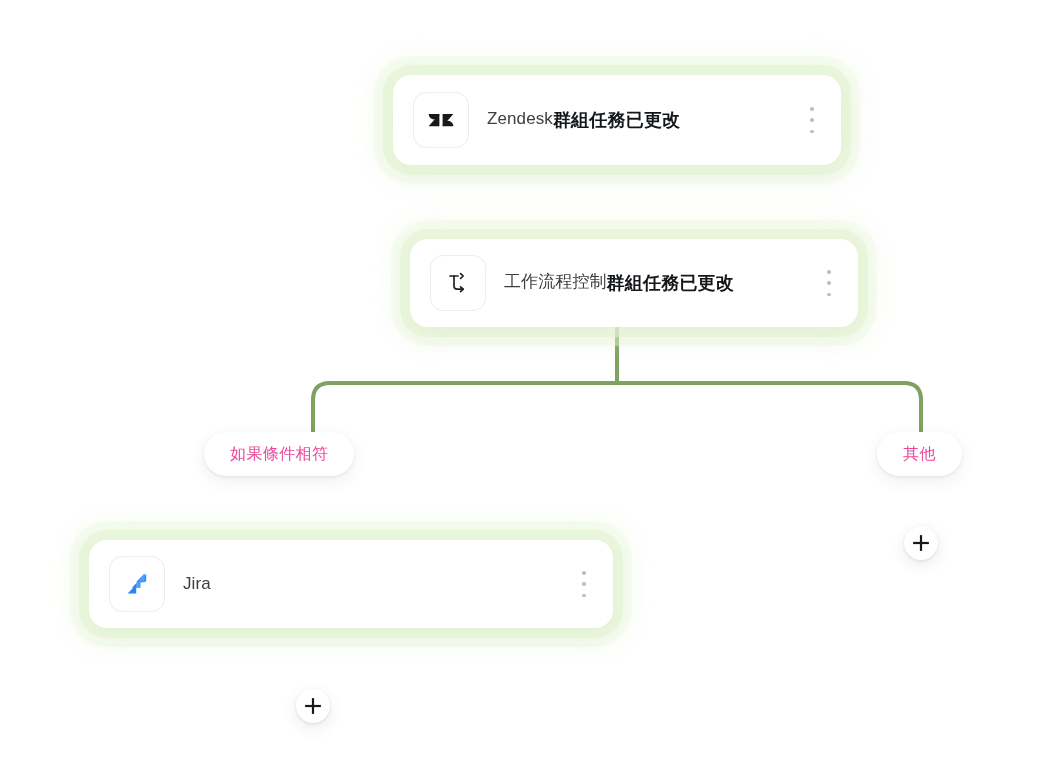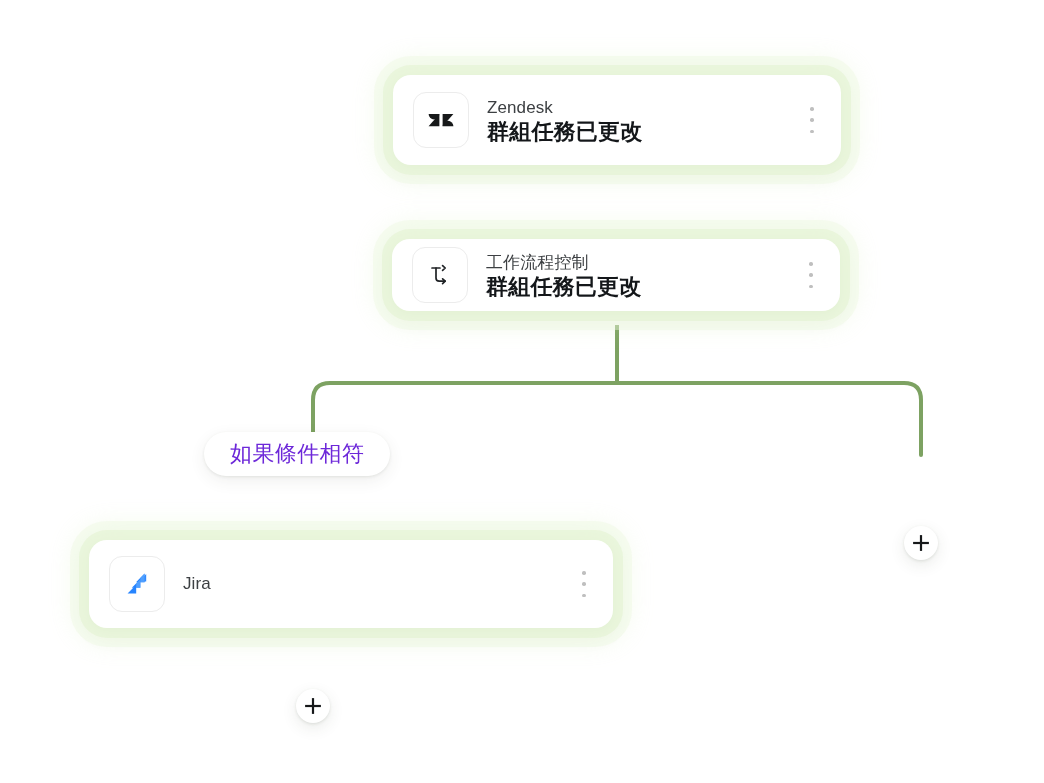--- a/index.html
+++ b/index.html
@@ -59,34 +59,34 @@
     display: flex;
     align-items: center;
     justify-content: center;
     margin-right: 18px;
   }
 
   .node-text {
     flex: 1 1 auto;
     min-width: 0;
     display: flex;
-    flex-direction: column;
+    flex-direction: row;
     justify-content: flex-start;
   }
 
   .node-subtitle {
     font-size: 17px;
     line-height: 22px;
     color: #3d4043;
     font-weight: 400;
     letter-spacing: 0.1px;
   }
 
   .node-title {
-    font-size: 22px;
+    font-size: 18px;
     line-height: 25px;
     color: #14171a;
     font-weight: 700;
     letter-spacing: 0.2px;
   }
 
   .kebab {
     width: 22px;
     height: 26px;
     display: flex;
@@ -109,22 +109,22 @@
   .branch-label {
     position: absolute;
     box-sizing: border-box;
     height: 44px;
     background: #ffffff;
     border-radius: 22px;
     display: flex;
     align-items: center;
     justify-content: center;
     padding: 0 26px;
-    font-size: 22px;
-    color: #6d28d9;
+    font-size: 16px;
+    color: #ec4899;
     letter-spacing: 0.4px;
     white-space: nowrap;
     box-shadow:
       0 1px 3px rgba(60, 70, 50, 0.10),
       0 5px 16px rgba(60, 70, 50, 0.08);
   }
 
   
   .plus-btn {
     position: absolute;
@@ -188,21 +188,21 @@
       <div class="node-subtitle">Zendesk</div>
       <div class="node-title">群組任務已更改</div>
     </div>
     <div class="kebab">
       <span></span>
         <span></span>
         <span></span>
     </div>
   </div>
 
-  <div class="node" style="left:392px; top:239px; width:448px; height:72px;">
+  <div class="node" style="left:410px; top:239px; width:448px; height:88px;">
     <div class="node-icon">
       <svg width="24" height="24" viewBox="0 0 24 24" fill="none" stroke="#1f2225" stroke-width="1.7" stroke-linecap="round" stroke-linejoin="round" xmlns="http://www.w3.org/2000/svg">
         <path d="M4 5 H12"></path>
         <path d="M8 5 V15 a3.2 3.2 0 0 0 3.2 3.2 H17"></path>
         <path d="M14.6 2.6 L17.2 5 L14.6 7.4"></path>
         <path d="M14.6 15.8 L17.2 18.2 L14.6 20.6"></path>
       </svg>
     </div>
     <div class="node-text">
       <div class="node-subtitle">工作流程控制</div>
@@ -212,20 +212,23 @@
       <span></span>
         <span></span>
         <span></span>
     </div>
   </div>
 
   <div class="branch-label" style="left:204px; top:432px;">
     <span>如果條件相符</span>
   </div>
 
+  <div class="branch-label" style="left:877px; top:432px;">
+    <span>其他</span>
+  </div>
 
   <div class="node" style="left:89px; top:540px; width:524px; height:88px;">
     <div class="node-icon">
       <svg width="26" height="26" viewBox="0 0 26 26" xmlns="http://www.w3.org/2000/svg">
 
         <path d="M22.2 3.0 L22.2 10.6 L14.6 10.6 Z" fill="#2684ff" opacity="0.95"></path>
         <path d="M22.2 3.0 L14.8 3.0 L14.8 10.6 L11.1 10.6 L18.6 3.0 Z" fill="#5ba4ff" opacity="0.0"></path>
 
         <path d="M20.6 2.6 L20.6 11.2 L12.0 11.2 Z" fill="#2684ff"></path>
         <path d="M16.4 8.2 L16.4 16.8 L7.8 16.8 Z" fill="#2684ff"></path>

